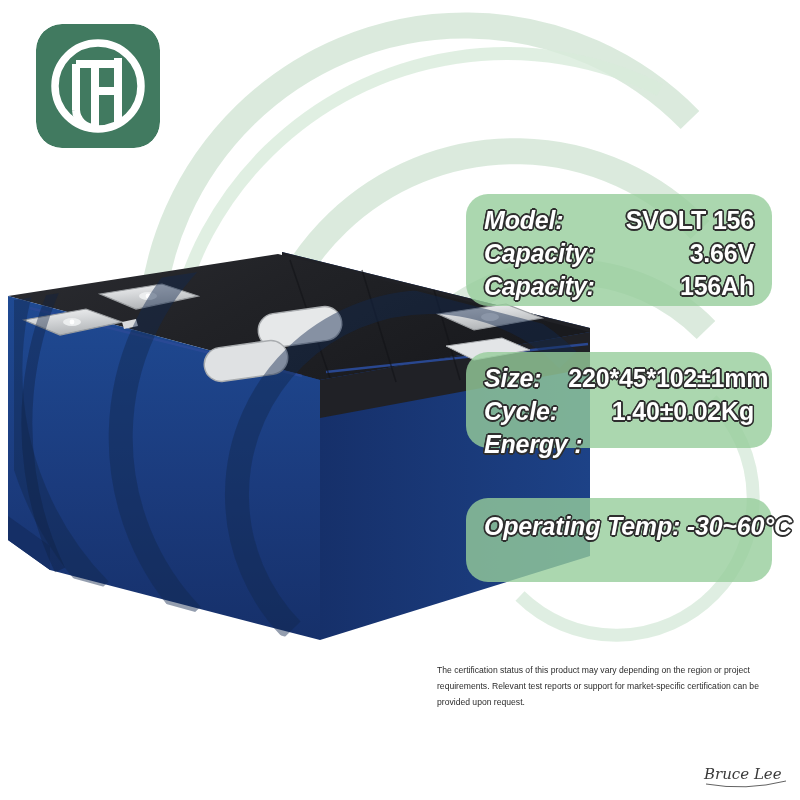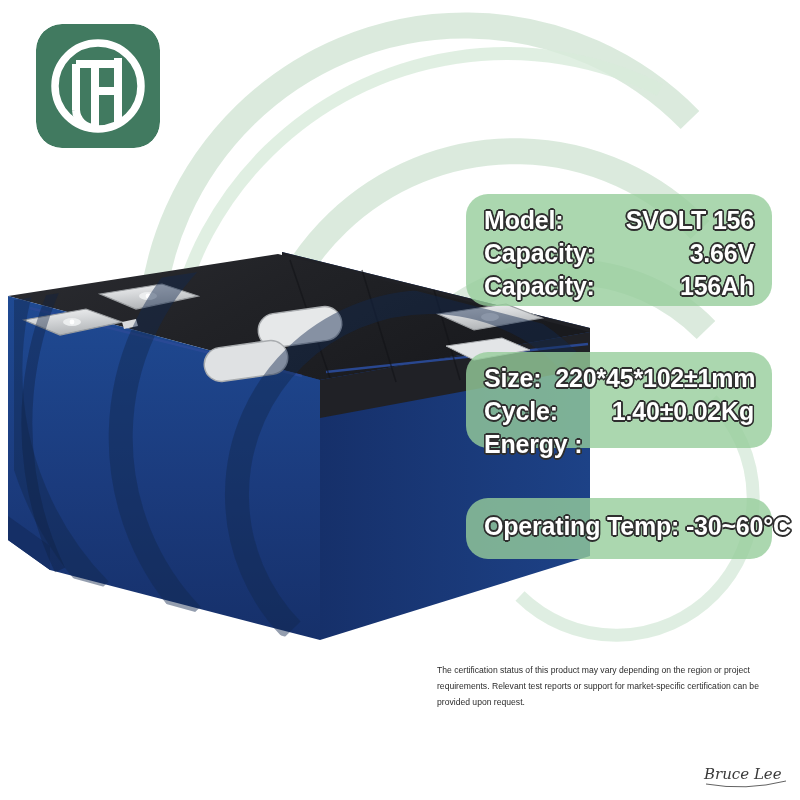--- a/index.html
+++ b/index.html
@@ -24,41 +24,41 @@
   
   .panel{
     position:absolute;
     border-radius:22px;
     background:rgba(150,205,155,0.80);
     box-sizing:border-box;
     padding:10px 18px 12px 18px;
   }
   .panel-1{left:466px;top:194px;width:306px;height:112px;}
   .panel-2{left:466px;top:352px;width:306px;height:96px;}
-  .panel-3{left:466px;top:498px;width:306px;height:61px;}
+  .panel-3{left:466px;top:498px;width:306px;height:84px;}
 
   .spec-row{
     display:flex;align-items:baseline;justify-content:space-between;
     height:33px;line-height:33px;white-space:nowrap;
   }
   .panel-3 .spec-row{height:36px;line-height:36px;}
 
   .spec-label,.spec-value{
     font-weight:bold;
     color:#ffffff;
     font-size:25px;
     letter-spacing:-0.2px;
     text-shadow:
       -1.4px -1.4px 0 #2f2f2f, 1.4px -1.4px 0 #2f2f2f,
       -1.4px  1.4px 0 #2f2f2f, 1.4px  1.4px 0 #2f2f2f,
       0 -1.6px 0 #2f2f2f, 0 1.6px 0 #2f2f2f,
       -1.6px 0 0 #2f2f2f, 1.6px 0 0 #2f2f2f;
   }
-  .spec-label{margin-right:10px;}
-  .spec-value{text-align:center;}
+  .spec-label{margin-right:10px;font-style:italic;}
+  .spec-value{text-align:center;margin-left:13px;}
   
   .row-single{justify-content:flex-start;}
   .row-single .spec-label{margin-right:14px;}
 
   
   .badges{position:absolute;left:528px;top:636px;display:flex;gap:7px;}
   .badge{
     width:55px;height:55px;border-radius:9px;
     background:linear-gradient(180deg,#ffffff 0%,#f4f4f4 55%,#e2e2e2 100%);
     border:1.6px solid #1a1a1a;

